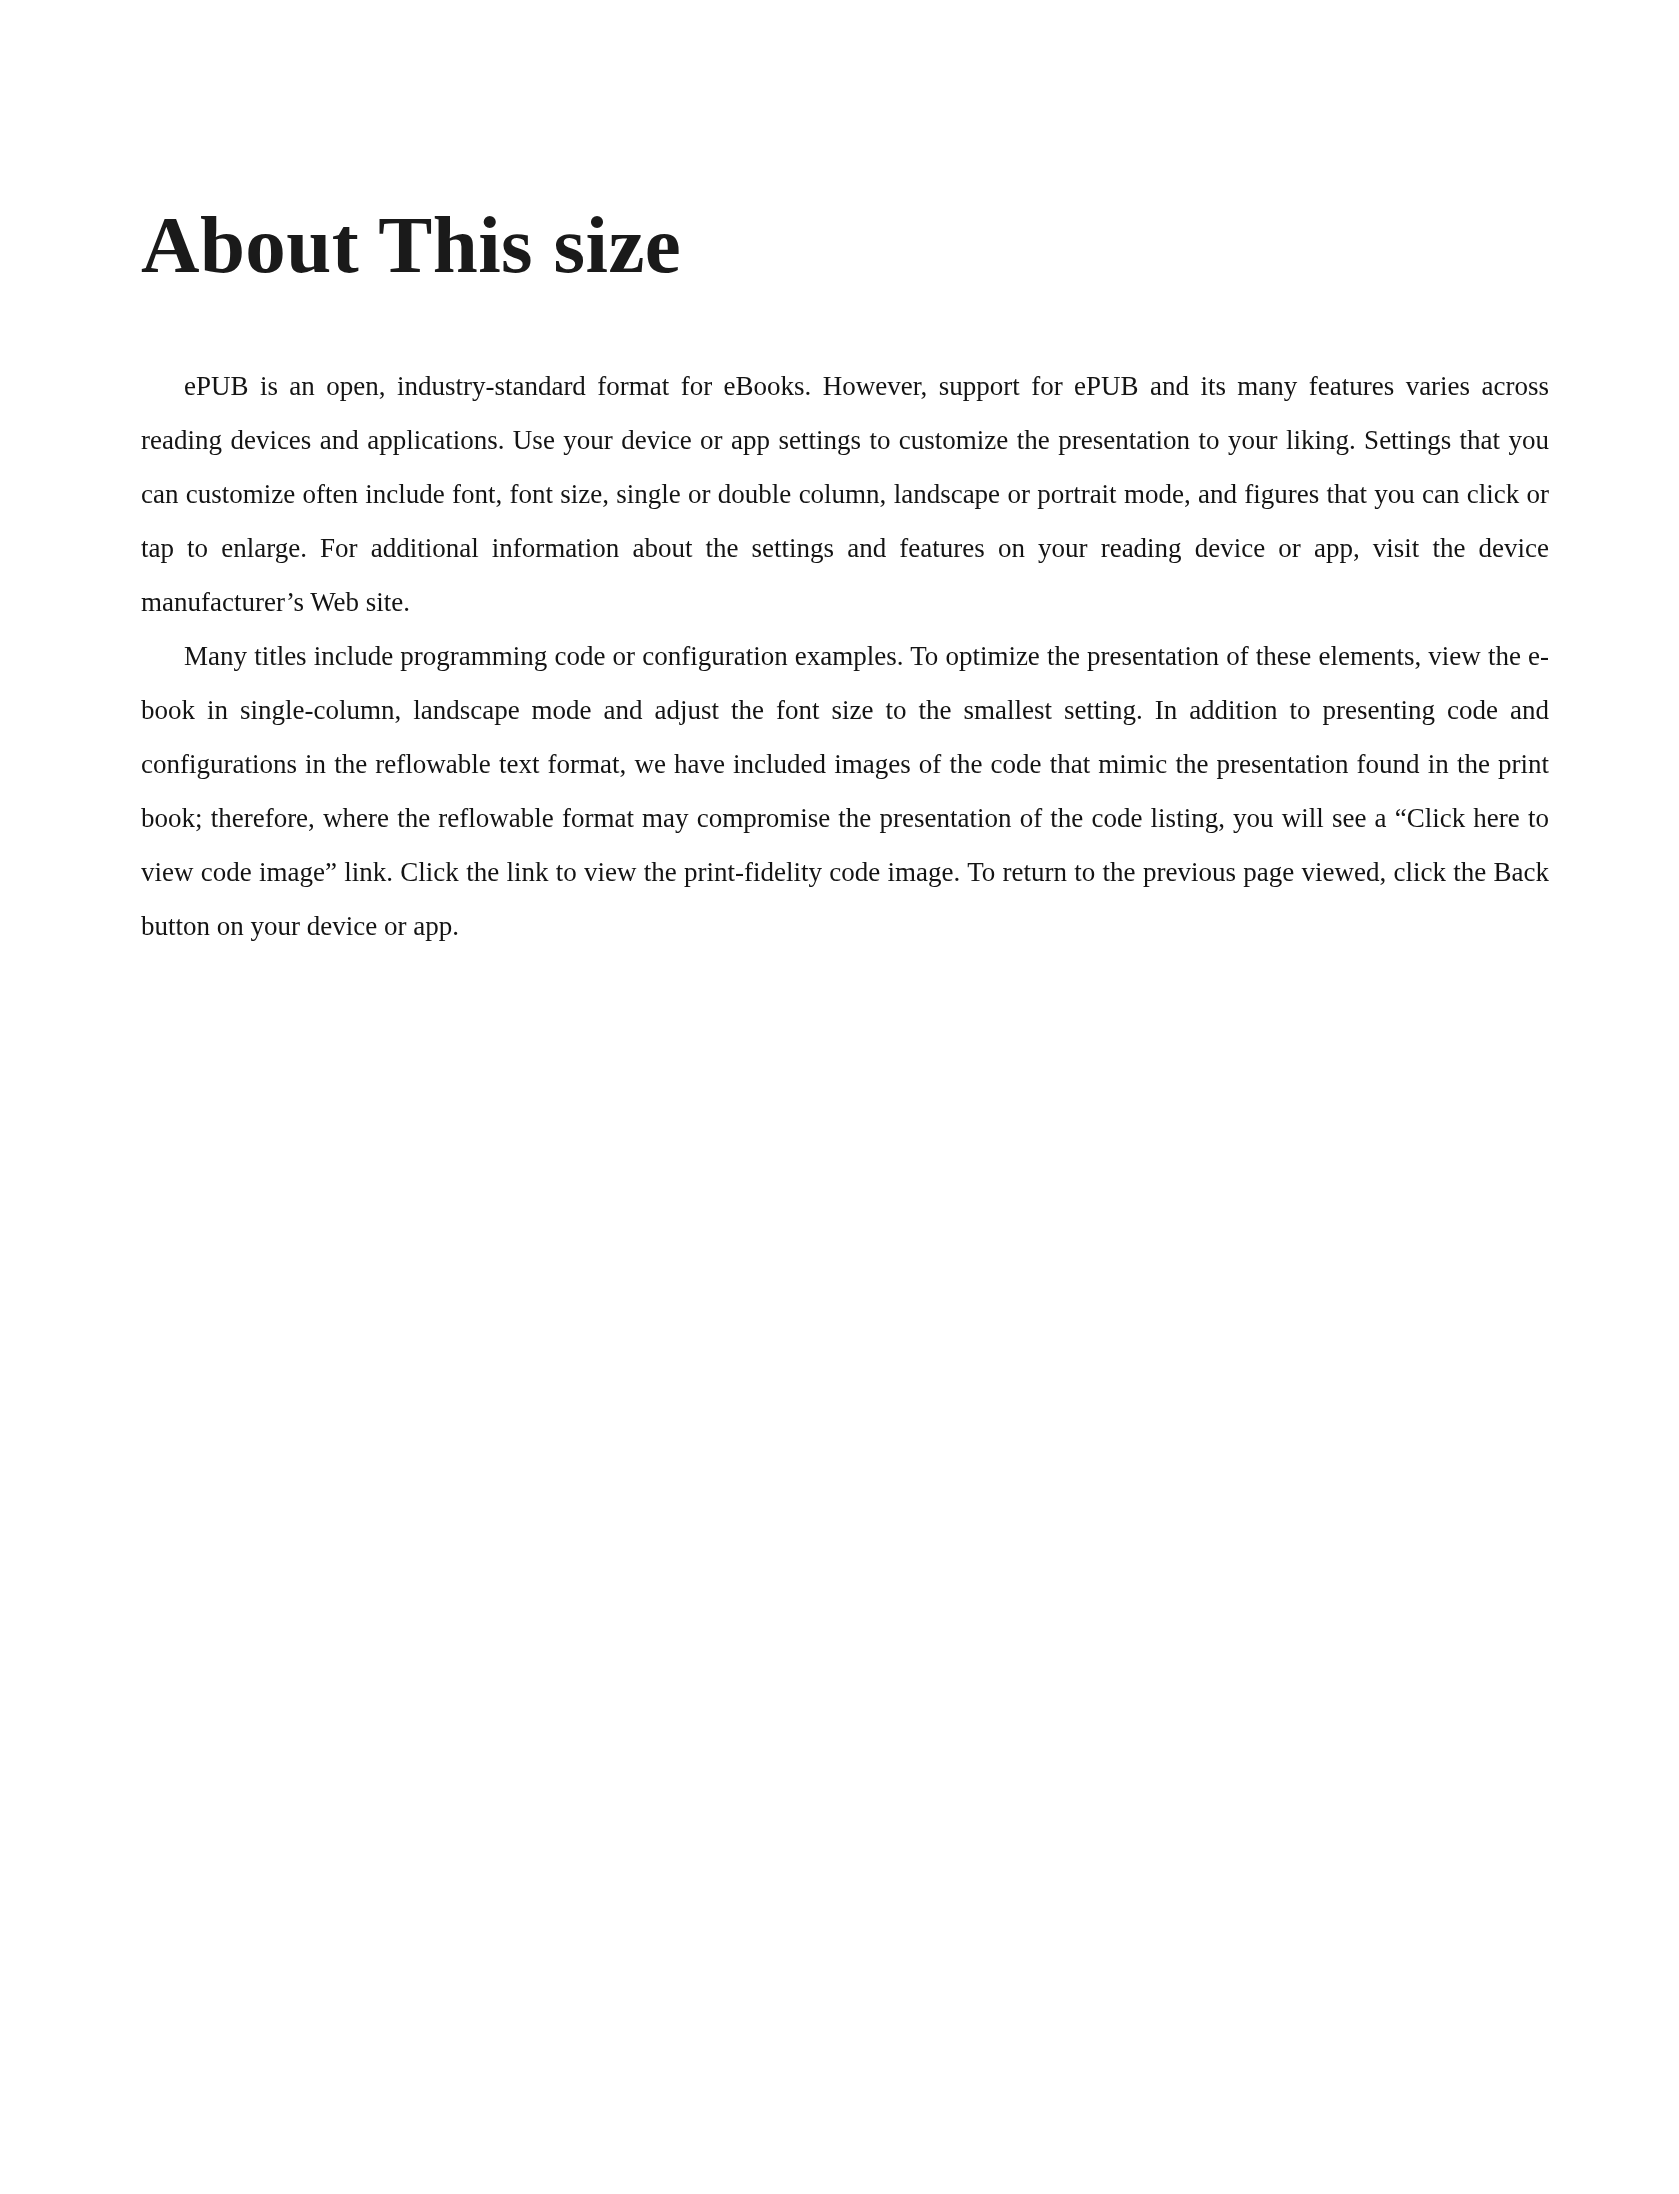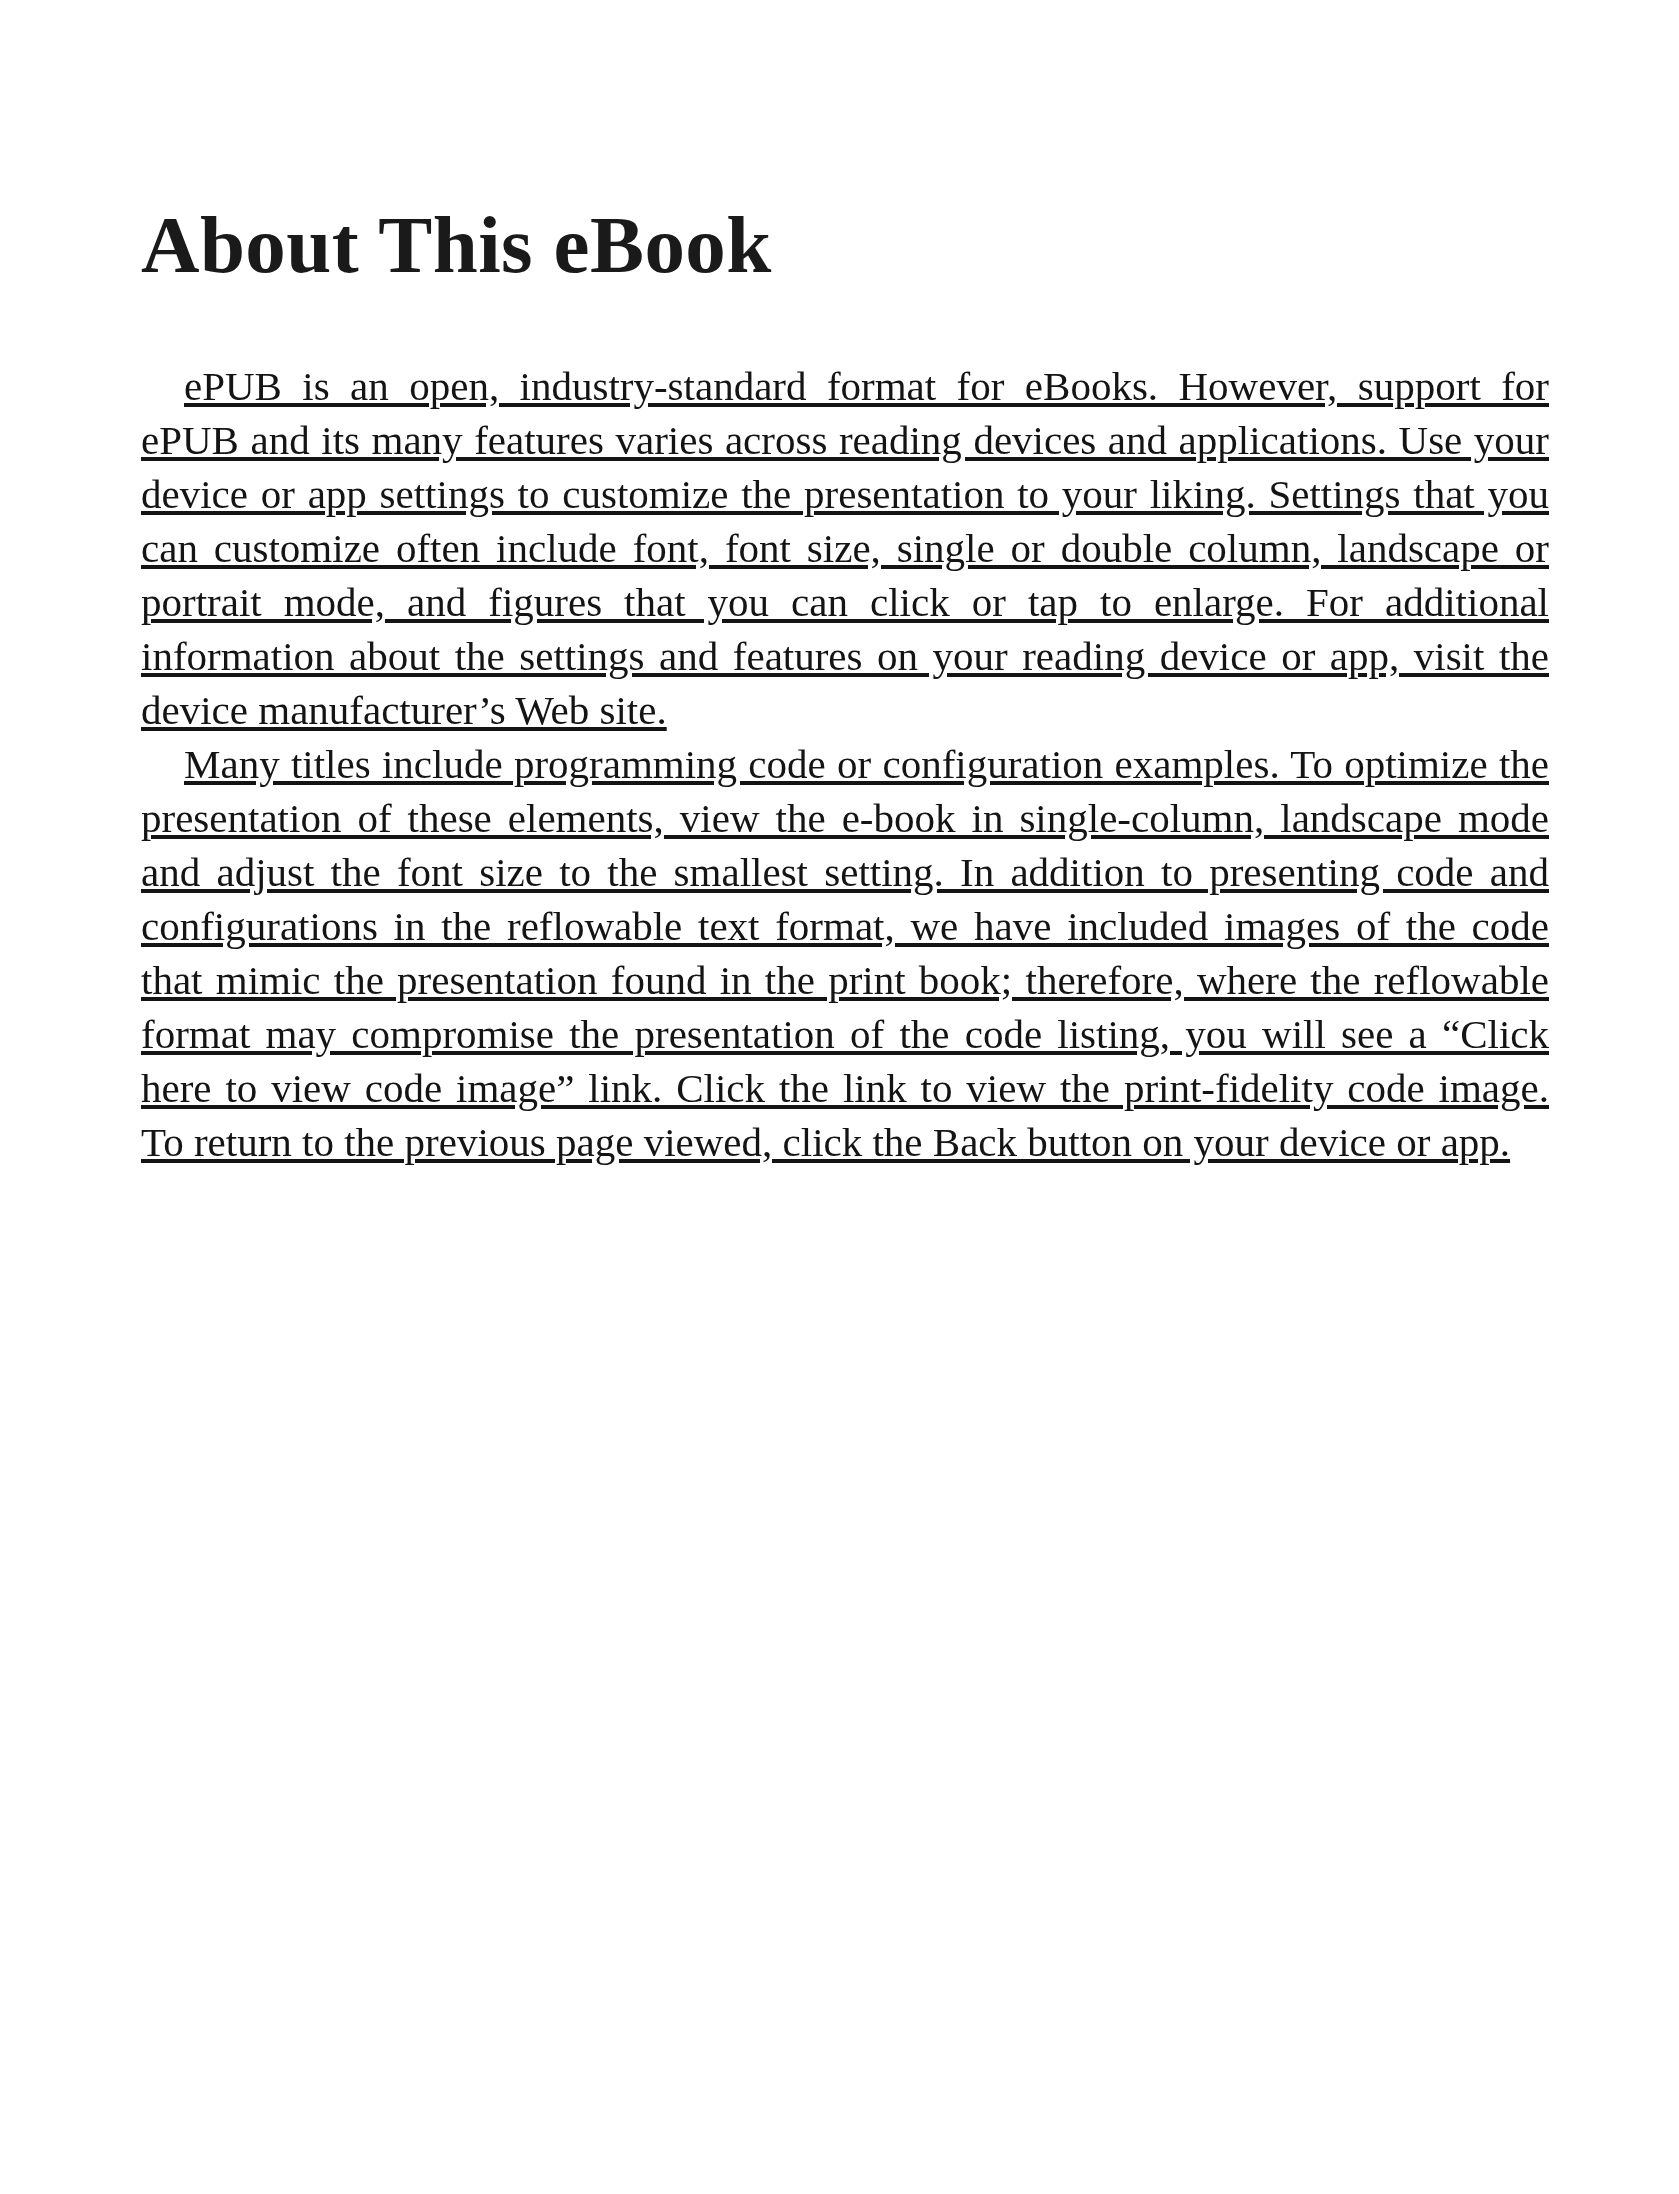--- a/index.html
+++ b/index.html
@@ -42,48 +42,47 @@
 
   .body-block {
     position: absolute;
     left: 0;
     top: 359px;
     width: 1408px;
   }
 
   p.para {
     font-family: "Liberation Serif", "DejaVu Serif", serif;
-    font-size: 41px;
+    font-size: 27px;
     line-height: 54px;
     color: #141414;
     margin: 0 0 0 0;
     padding: 0;
     text-align: justify;
     text-justify: inter-word;
     text-indent: 43px;
     -webkit-hyphens: none;
     hyphens: none;
     word-spacing: 0px;
-    text-decoration: underline;
   }
 
   p.para.last-ragged {
     text-align: justify;
   }
 
   
 </style>
 </head>
 <body>
 
 <div class="page">
 
   <div class="content">
 
-    <h1 class="page-title">About This eBook</h1>
+    <h1 class="page-title">About This size</h1>
 
     <div class="body-block">
 
       <p class="para">ePUB is an open, industry-standard format for eBooks. However, support for ePUB and its many features varies across reading devices and applications. Use your device or app settings to customize the presentation to your liking. Settings that you can customize often include font, font size, single or double column, landscape or portrait mode, and figures that you can click or tap to enlarge. For additional information about the settings and features on your reading device or app, visit the device manufacturer’s Web site.</p>
 
       <p class="para last-ragged">Many titles include programming code or configuration examples. To optimize the presentation of these elements, view the e-book in single-column, landscape mode and adjust the font size to the smallest setting. In addition to presenting code and configurations in the reflowable text format, we have included images of the code that mimic the presentation found in the print book; therefore, where the reflowable format may compromise the presentation of the code listing, you will see a “Click here to view code image” link. Click the link to view the print-fidelity code image. To return to the previous page viewed, click the Back button on your device or app.</p>
 
     </div>
 
   </div>

